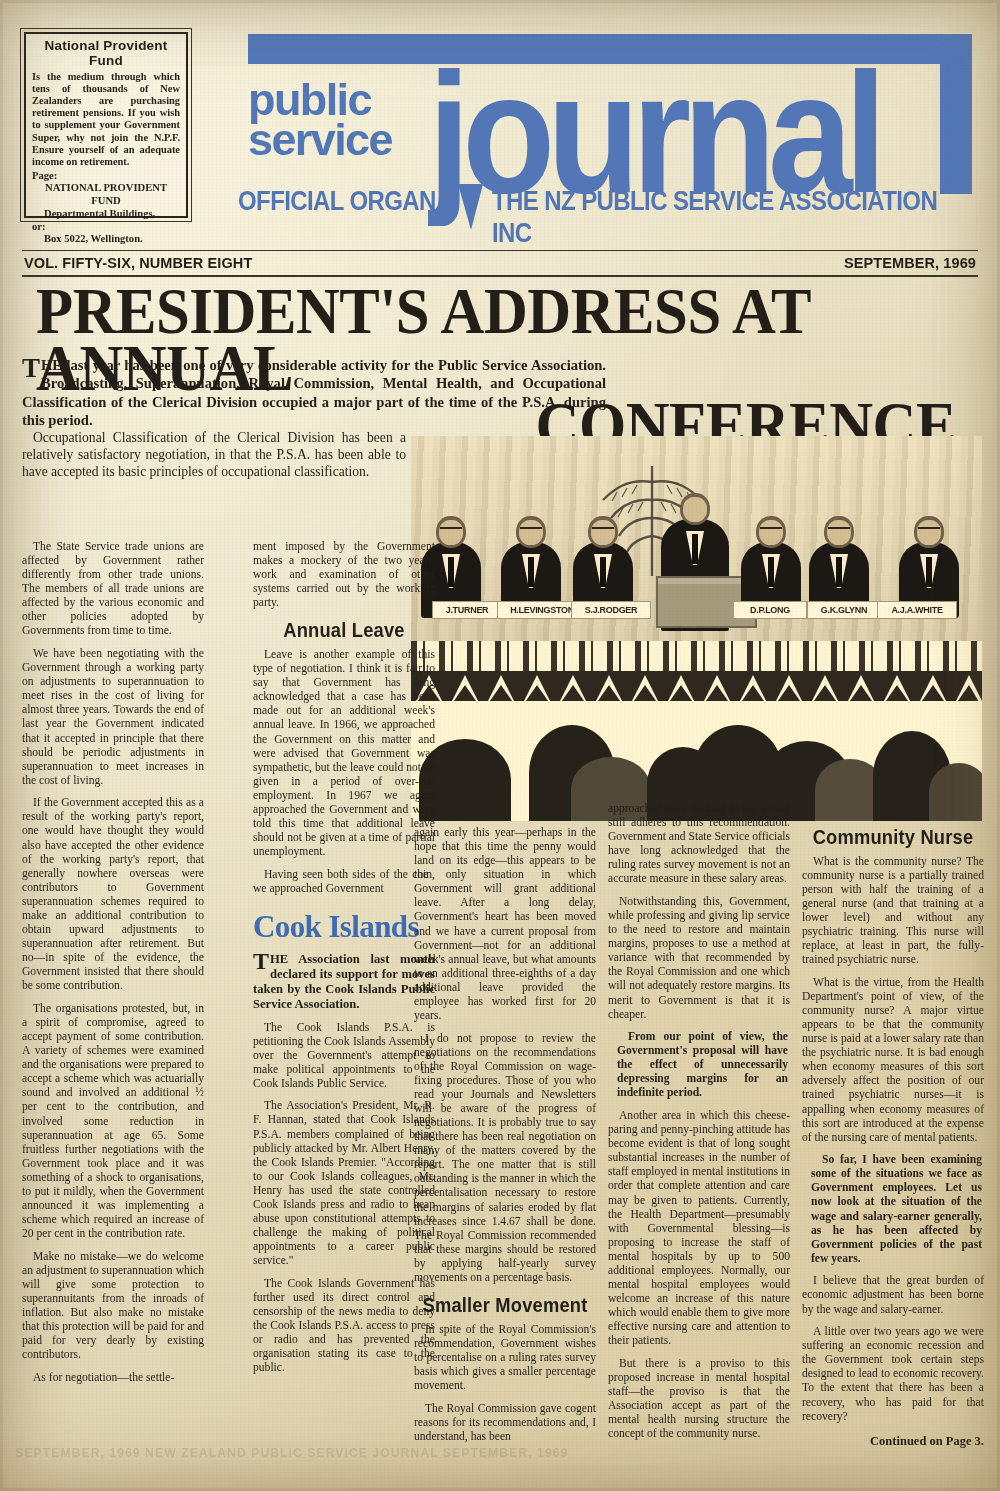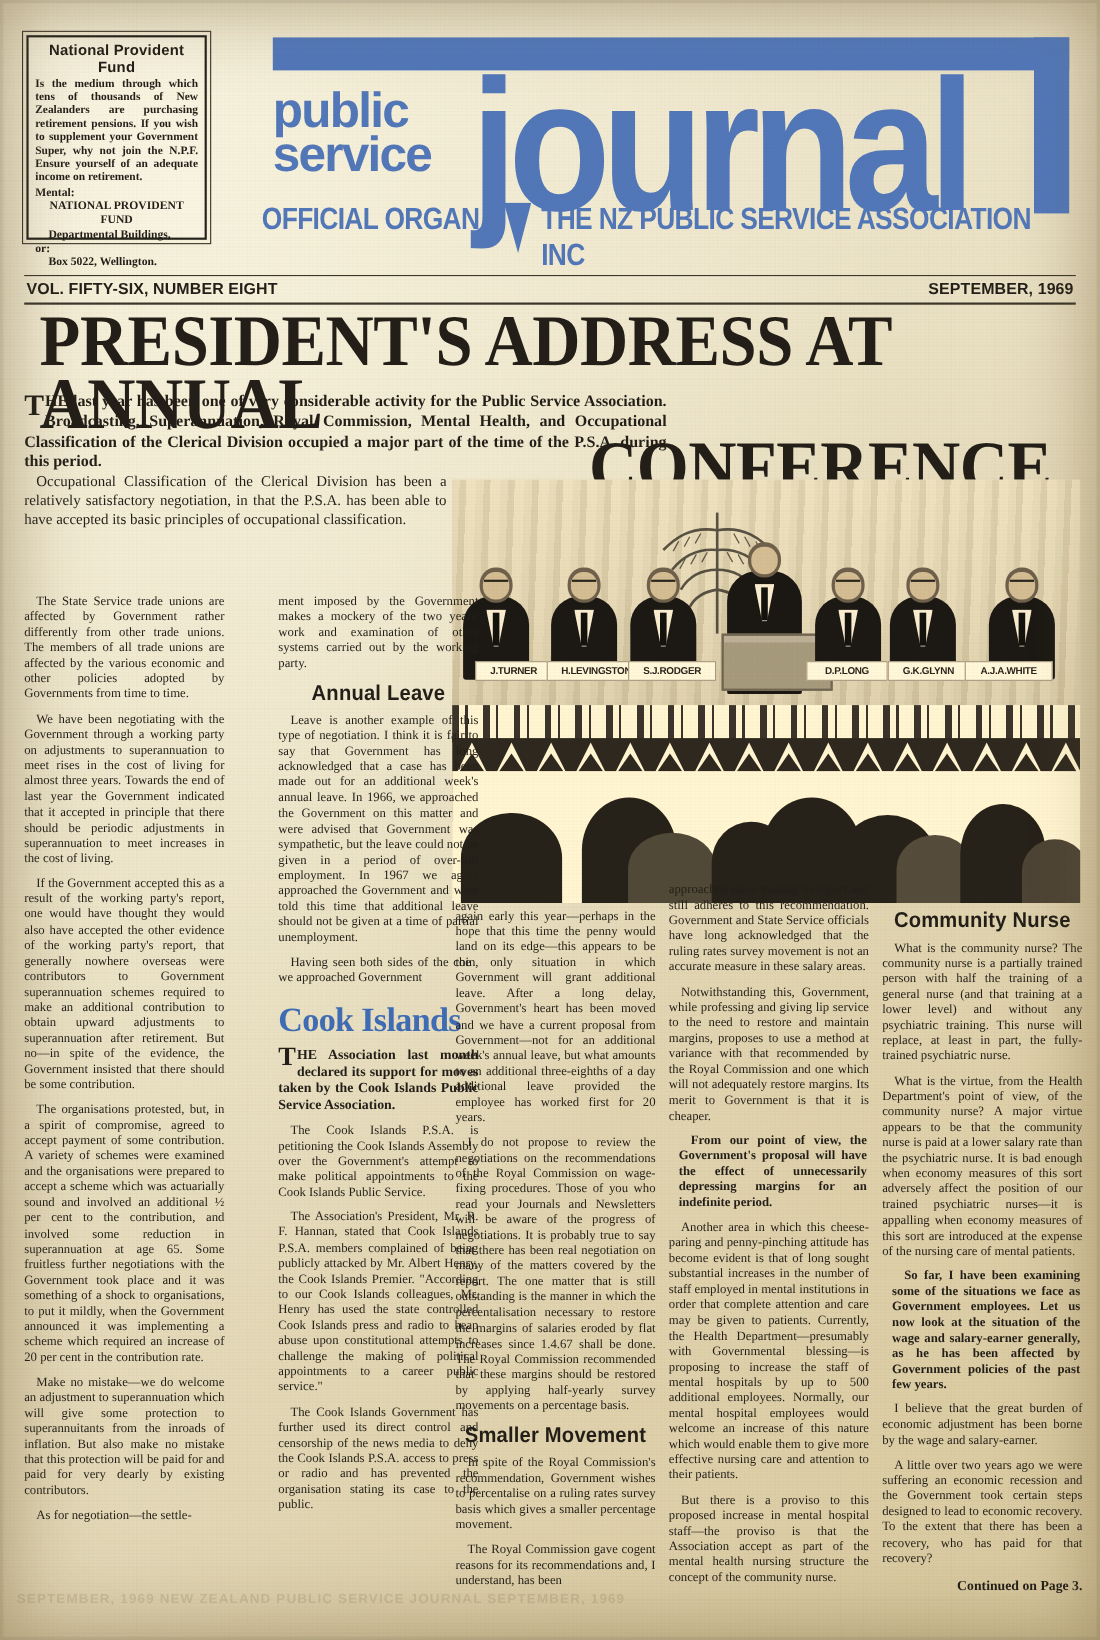--- a/index.html
+++ b/index.html
@@ -126,21 +126,21 @@
 
 <div class="page">
 
   <div class="masthead">
 
     <div class="npf-box2"></div>
     <div class="npf-box">
       <div class="npf-title">National Provident Fund</div>
       <div class="npf-body">Is the medium through which tens of thousands of New Zealanders are purchasing retirement pensions. If you wish to supplement your Government Super, why not join the N.P.F. Ensure yourself of an adequate income on retirement.</div>
       <div class="npf-write">
-        <span>Mental:</span>
+        <span>Page:</span>
         <span class="npf-ind1">NATIONAL PROVIDENT FUND</span>
         <span class="npf-ind2">Departmental Buildings,</span>
         <span class="npf-or">or:</span>
         <span class="npf-ind2">Box 5022, Wellington.</span>
       </div>
     </div>
 
     <div class="logo">
       <div class="bluebar"></div>
       <div class="bluebar-r"></div>

